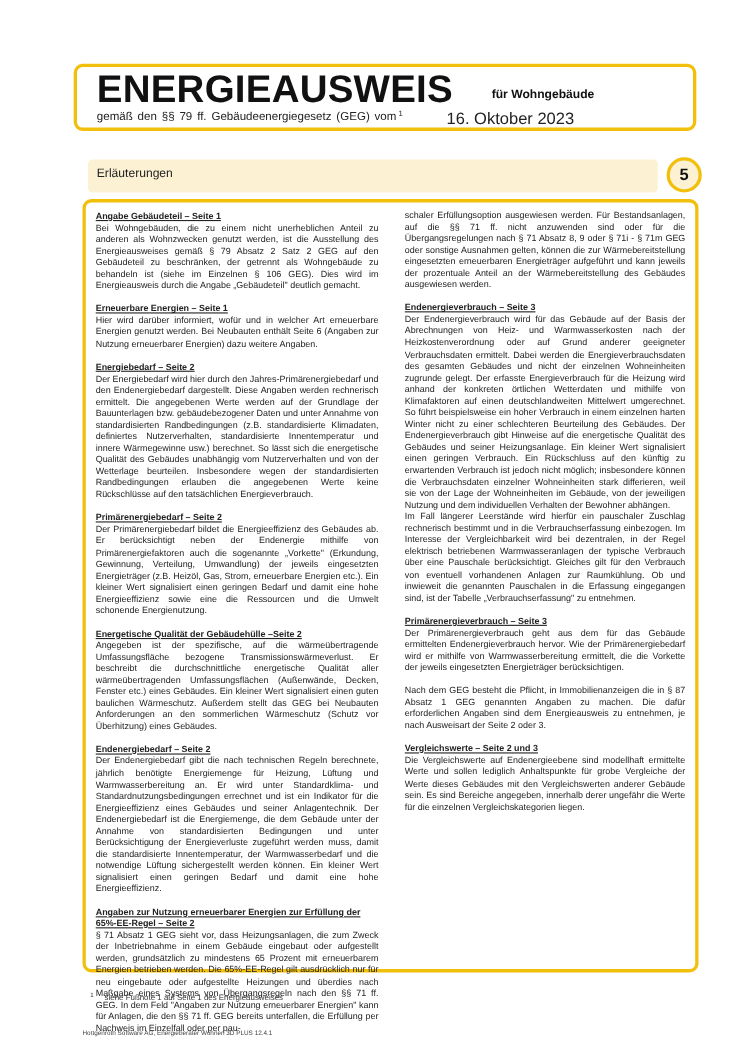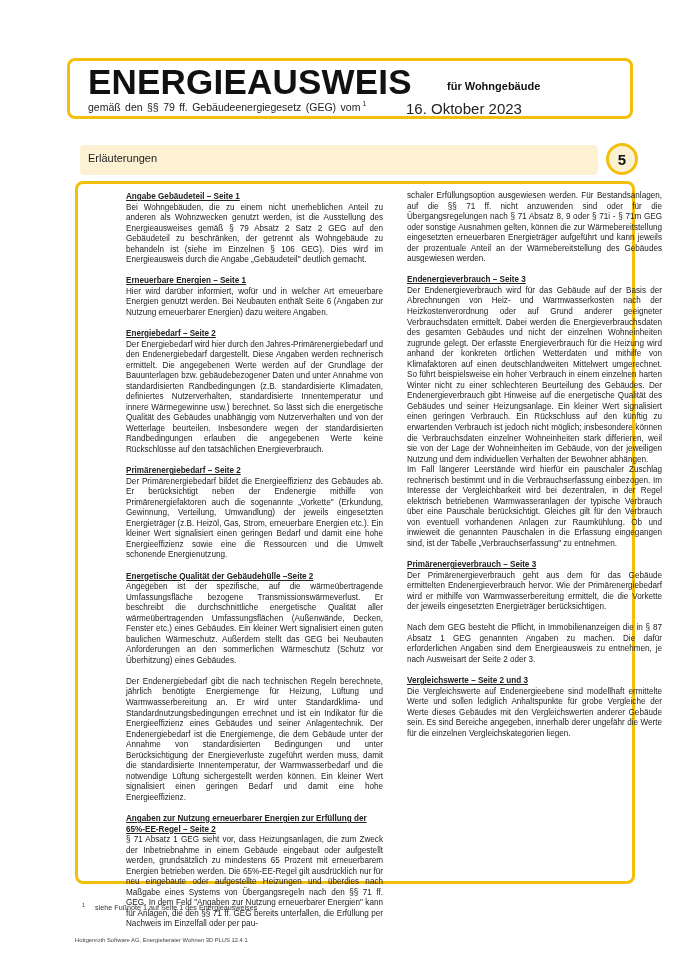--- a/index.html
+++ b/index.html
@@ -38,21 +38,20 @@
     display: flex; align-items: center; justify-content: center;
     font-size: 15px; font-weight: bold; color: #111;
   }
   .content-frame {
     position: absolute; left: 75px; top: 181px; width: 560px; height: 703px;
     border: 3px solid #f2bf0a; border-radius: 8px; box-sizing: border-box;
   }
   .col {
     position: absolute; top: 192px; font-size: 8.15px; line-height: 10.55px; color: #222;
     text-align: justify;
-    margin-left: 39px;
   }
   .col.left { left: 87px; width: 257px; }
   .col.right { left: 368px; width: 255px; top: 191px; }
   .sec { margin-bottom: 10.5px; }
   .sec h3 {
     margin: 0; font-size: 8.15px; line-height: 10.55px; font-weight: bold;
     text-decoration: underline; text-align: left;
   }
   .sec p { margin: 0; }
   .footnote {
@@ -93,20 +92,21 @@
   </div>
   <div class="sec">
     <h3>Primärenergiebedarf – Seite 2</h3>
     <p>Der Primärenergiebedarf bildet die Energieeffizienz des Gebäudes ab. Er berücksichtigt neben der Endenergie mithilfe von Primärenergiefaktoren auch die sogenannte „Vorkette" (Erkundung, Gewinnung, Verteilung, Umwandlung) der jeweils eingesetzten Energieträger (z.B. Heizöl, Gas, Strom, erneuerbare Energien etc.). Ein kleiner Wert signalisiert einen geringen Bedarf und damit eine hohe Energieeffizienz sowie eine die Ressourcen und die Umwelt schonende Energienutzung.</p>
   </div>
   <div class="sec">
     <h3>Energetische Qualität der Gebäudehülle –Seite 2</h3>
     <p>Angegeben ist der spezifische, auf die wärmeübertragende Umfassungsfläche bezogene Transmissionswärmeverlust. Er beschreibt die durchschnittliche energetische Qualität aller wärmeübertragenden Umfassungsflächen (Außenwände, Decken, Fenster etc.) eines Gebäudes. Ein kleiner Wert signalisiert einen guten baulichen Wärmeschutz. Außerdem stellt das GEG bei Neubauten Anforderungen an den sommerlichen Wärmeschutz (Schutz vor Überhitzung) eines Gebäudes.</p>
   </div>
   <div class="sec">
+    <h3>Endenergiebedarf – Seite 2</h3>
     <p>Der Endenergiebedarf gibt die nach technischen Regeln berechnete, jährlich benötigte Energiemenge für Heizung, Lüftung und Warmwasserbereitung an. Er wird unter Standardklima- und Standardnutzungsbedingungen errechnet und ist ein Indikator für die Energieeffizienz eines Gebäudes und seiner Anlagentechnik. Der Endenergiebedarf ist die Energiemenge, die dem Gebäude unter der Annahme von standardisierten Bedingungen und unter Berücksichtigung der Energieverluste zugeführt werden muss, damit die standardisierte Innentemperatur, der Warmwasserbedarf und die notwendige Lüftung sichergestellt werden können. Ein kleiner Wert signalisiert einen geringen Bedarf und damit eine hohe Energieeffizienz.</p>
   </div>
   <div class="sec">
     <h3>Angaben zur Nutzung erneuerbarer Energien zur Erfüllung der 65%-EE-Regel – Seite 2</h3>
     <p>§ 71 Absatz 1 GEG sieht vor, dass Heizungsanlagen, die zum Zweck der Inbetriebnahme in einem Gebäude eingebaut oder aufgestellt werden, grundsätzlich zu mindestens 65 Prozent mit erneuerbarem Energien betrieben werden. Die 65%-EE-Regel gilt ausdrücklich nur für neu eingebaute oder aufgestellte Heizungen und überdies nach Maßgabe eines Systems von Übergangsregeln nach den §§ 71 ff. GEG. In dem Feld "Angaben zur Nutzung erneuerbarer Energien" kann für Anlagen, die den §§ 71 ff. GEG bereits unterfallen, die Erfüllung per Nachweis im Einzelfall oder per pau-</p>
   </div>
 </div>
 
 <div class="col right">
   <div class="sec">

